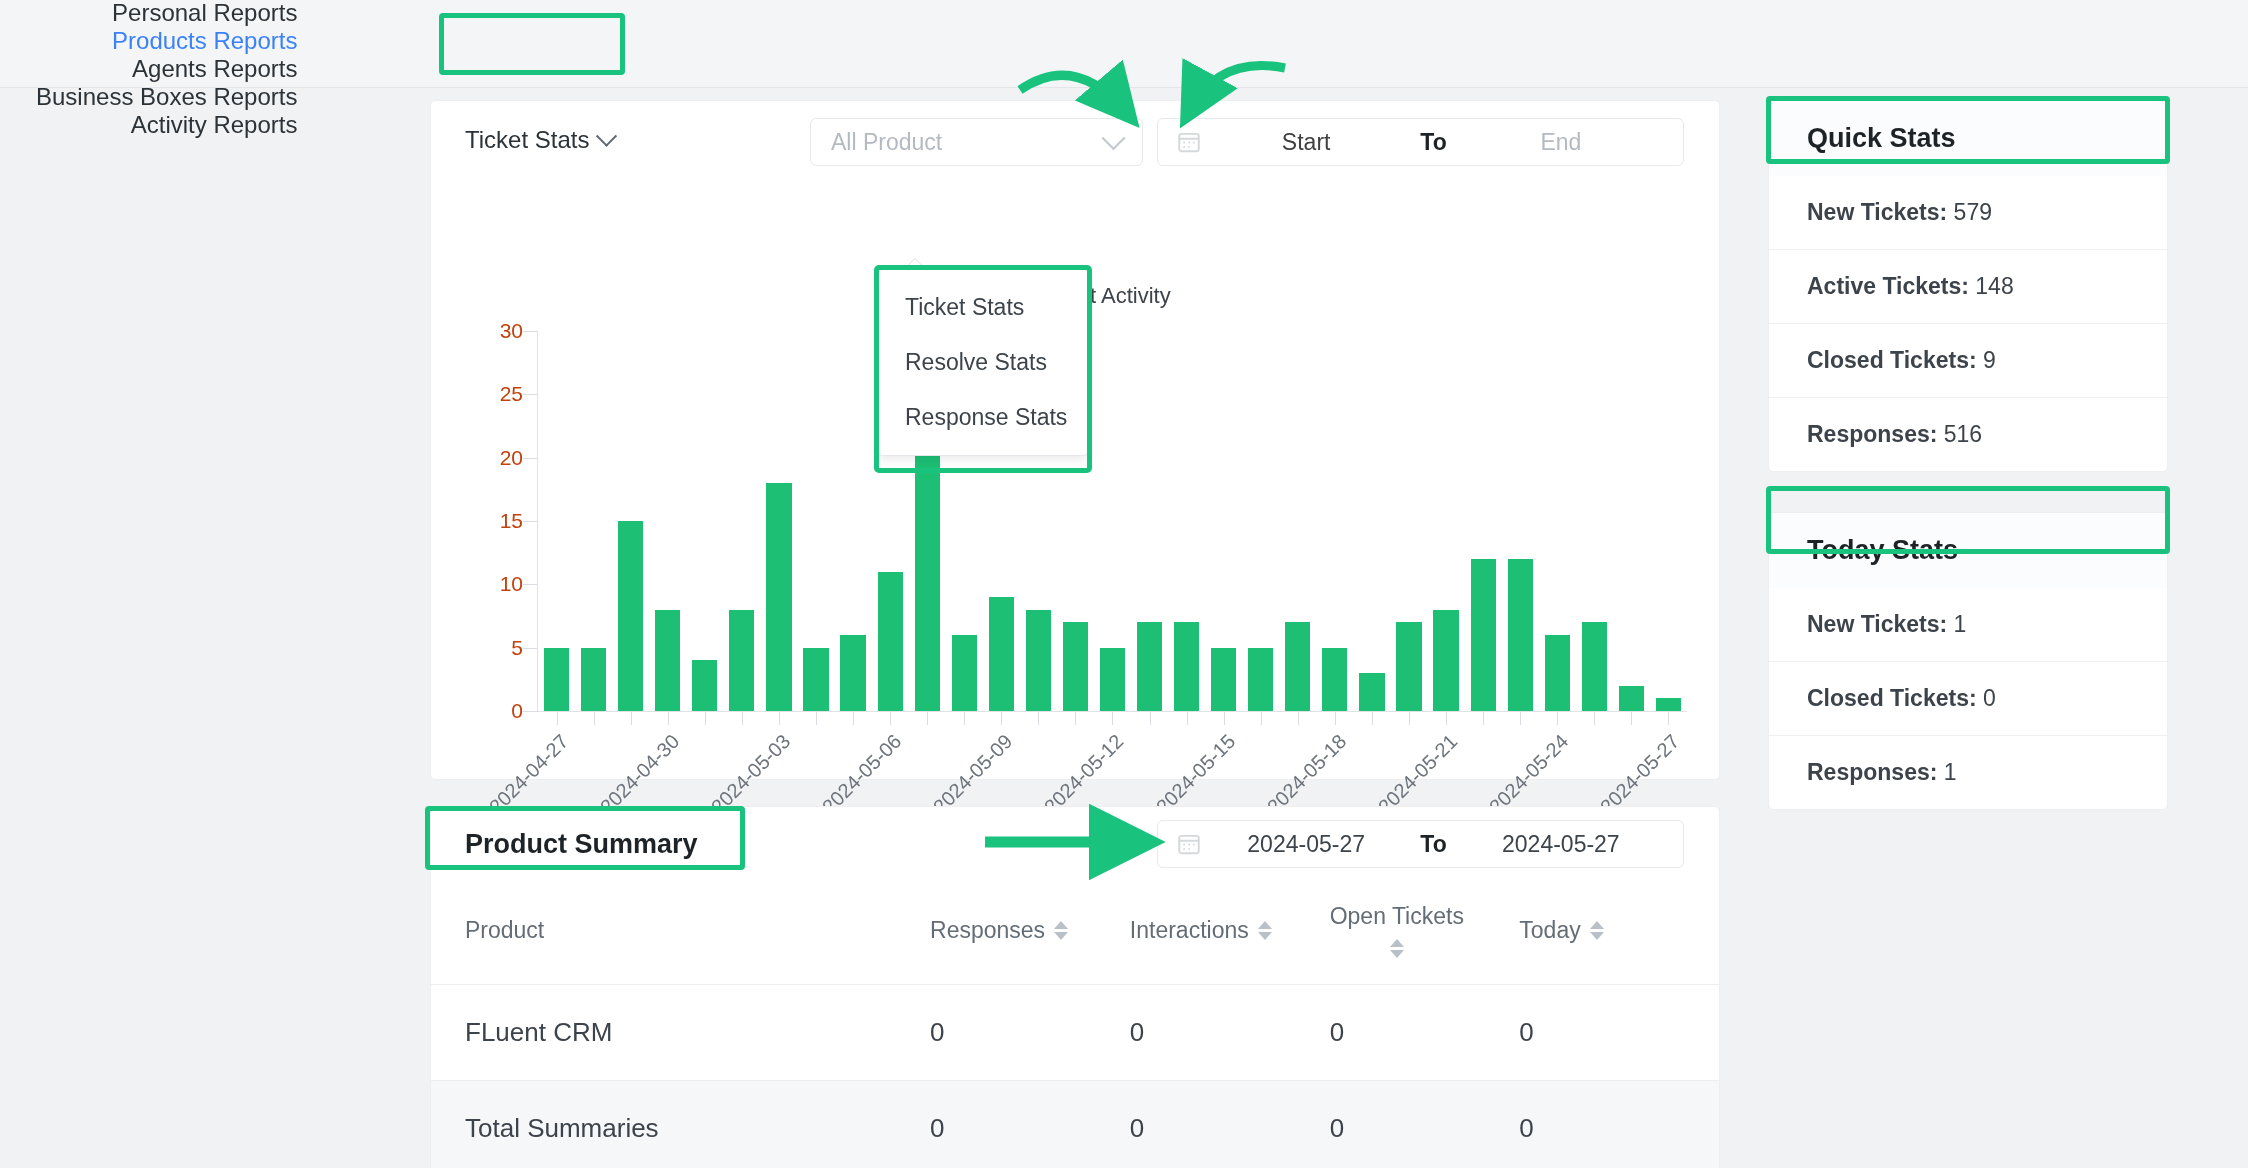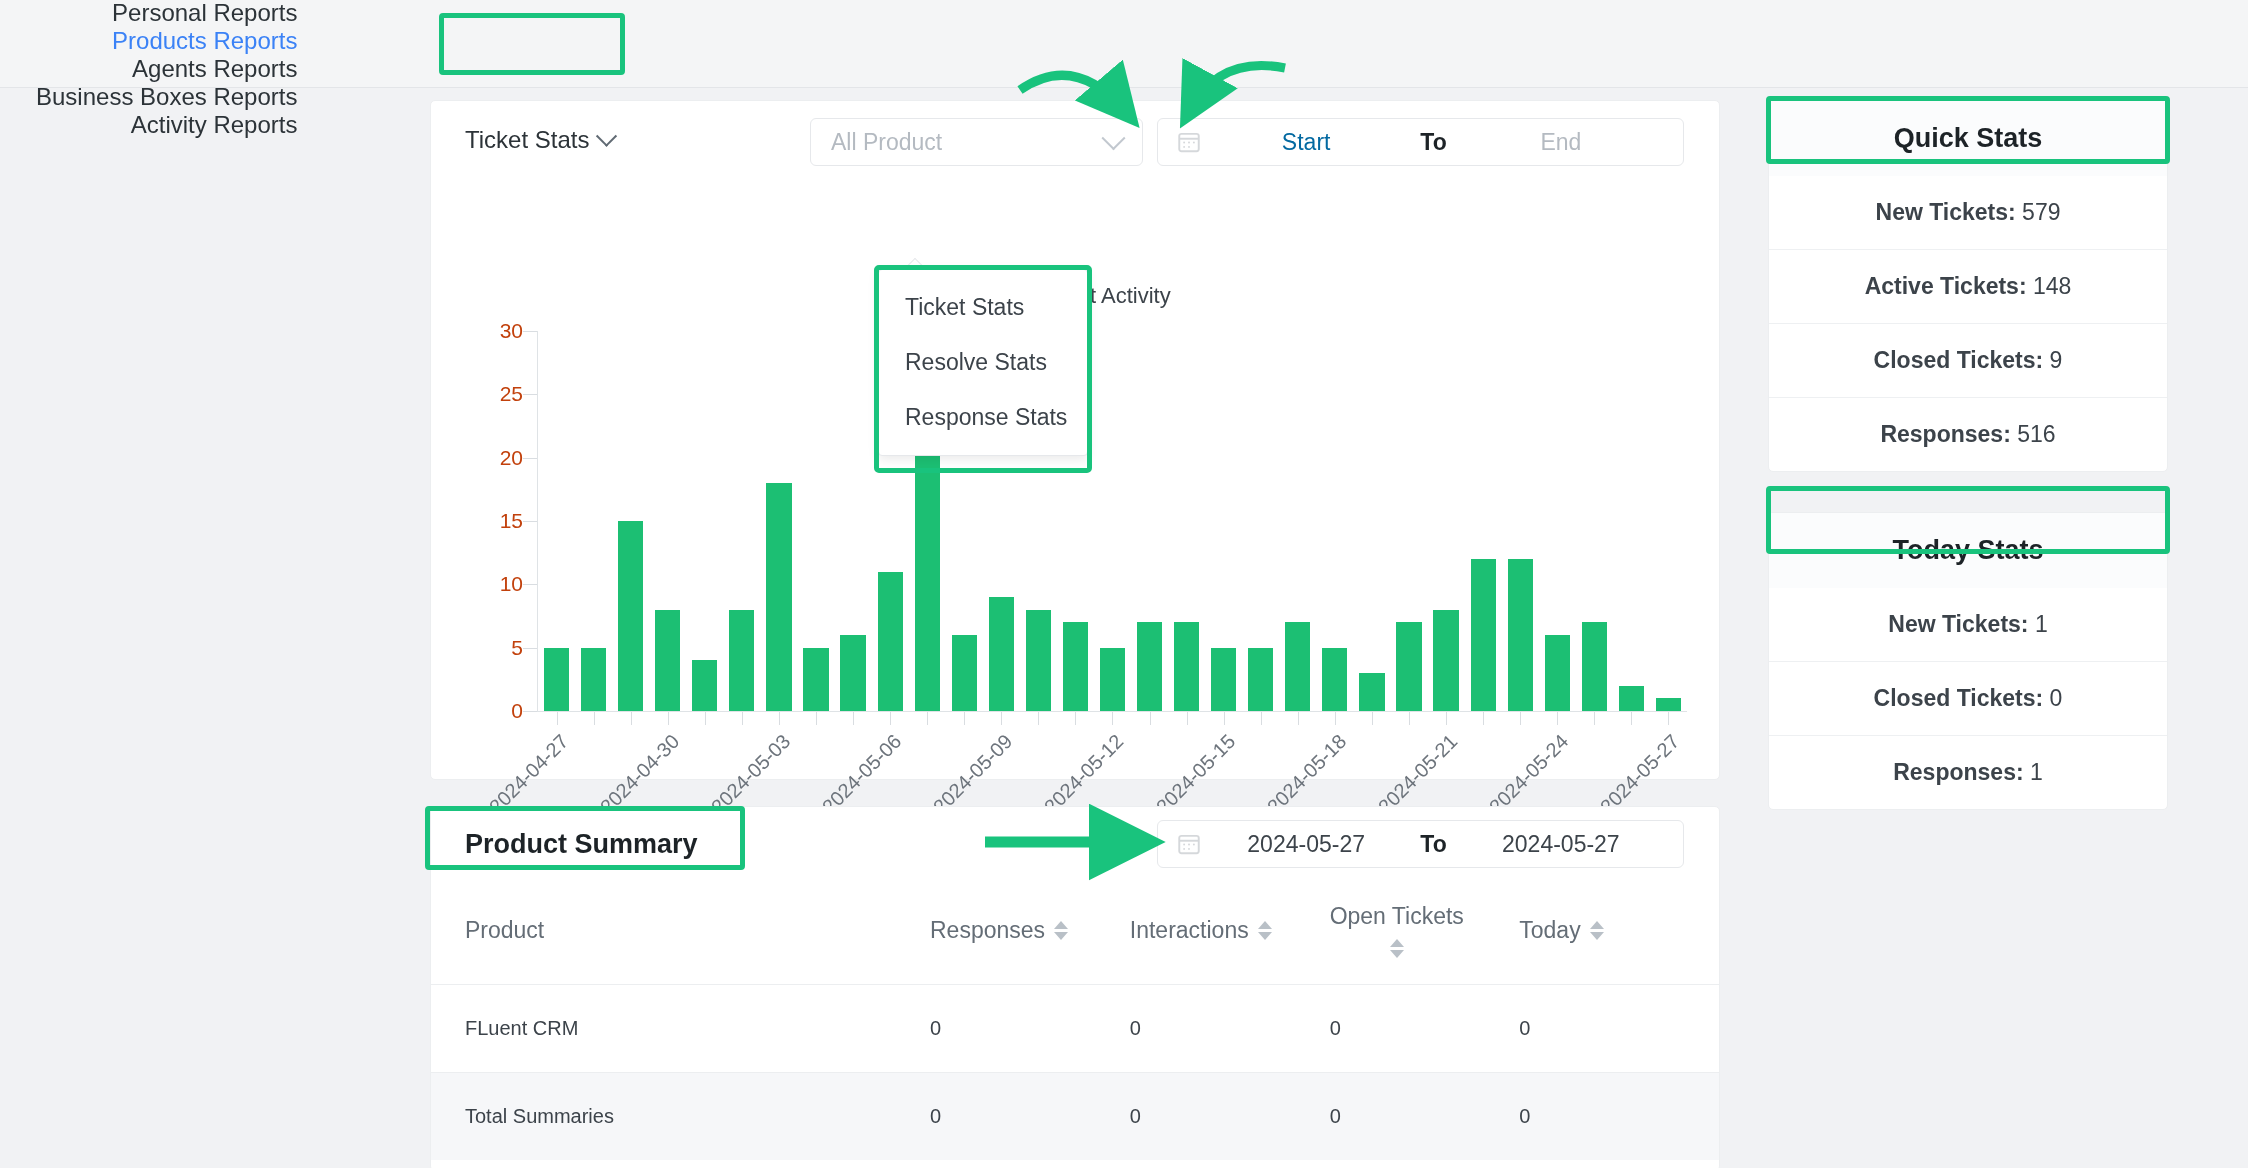--- a/index.html
+++ b/index.html
@@ -69,21 +69,21 @@
   .product-select .chev{ margin-left:auto; }
 
   .date-range{
     position:absolute; left:726px; top:17px;
     width:527px; height:48px;
     border:1px solid #e6e8eb; border-radius:6px; background:#fff;
     display:flex; align-items:center; padding:0 18px;
     font-size:23px; cursor:pointer;
   }
   .cal-ico{ width:26px; height:26px; flex:0 0 26px; opacity:.35; }
-  .dr-start{ flex:1; text-align:center; color:#0369a1; }
+  .dr-start{ flex:1; text-align:center; color:#404040; }
   .dr-to{ flex:0 0 auto; color:#1d2327; font-weight:bold; padding:0 10px;}
   .dr-end{ flex:1; text-align:center; color:#b4bac1; }
   .dr-filled .dr-start,.dr-filled .dr-end{ color:#3c434a; }
 
   
   .dropdown{
     position:absolute; left:447px; top:168px; width:210px;
     background:#fff; border:1px solid #e6e8eb; border-radius:4px;
     box-shadow:0 3px 12px rgba(0,0,0,.09);
     padding:10px 0; z-index:30;
@@ -156,37 +156,37 @@
     display:flex; align-items:center; padding:0 18px; font-size:23px; cursor:pointer;
   }
 
   table.psum{ width:100%; border-collapse:collapse; }
   table.psum th{
     text-align:left; font-size:23px; font-weight:normal; color:#646d76;
     padding:22px 0 26px 0; vertical-align:middle;
   }
   table.psum th .thwrap{ display:inline-flex; align-items:center; gap:9px; }
   table.psum td{
-    font-size:20px; color:#3c434a; padding:32px 0;
+    font-size:26px; color:#3c434a; padding:32px 0;
     border-top:1px solid #eceef0;
   }
   table.psum .c-prod{ padding-left:34px; width:500px;}
   table.psum .c-resp{ width:200px;}
   table.psum .c-int { width:200px;}
   table.psum .c-open{ width:190px;}
   table.psum .c-clos{ width:200px;}
   .sorter{ display:inline-flex; flex-direction:column; gap:3px; }
   .sorter i{ width:0;height:0;border-left:7px solid transparent;border-right:7px solid transparent; display:block;}
   .sorter i.up{ border-bottom:8px solid #b9c0c7; }
   .sorter i.dn{ border-top:8px solid #b9c0c7; }
   .open-th .thwrap{ flex-direction:column; align-items:flex-start; gap:4px;}
   tr.total td{ background:#f6f7f9; }
 
   
-  .side{ position:absolute; left:1768px; top:100px; width:400px;text-align:center; }
+  .side{ position:absolute; left:1768px; top:100px; width:400px; }
   .side-card{ background:#fff; border:1px solid #eceef0; border-radius:5px; }
   .side-head{
     padding:22px 38px; font-size:27px; font-weight:bold; color:#1d2327;
     background:#fbfcfd;
   }
   .side-row{
     padding:23px 38px; font-size:23px; color:#3c434a; font-weight:bold;
     border-top:1px solid #eef0f2;
   }
   .side-row span.v{ font-weight:normal; }

